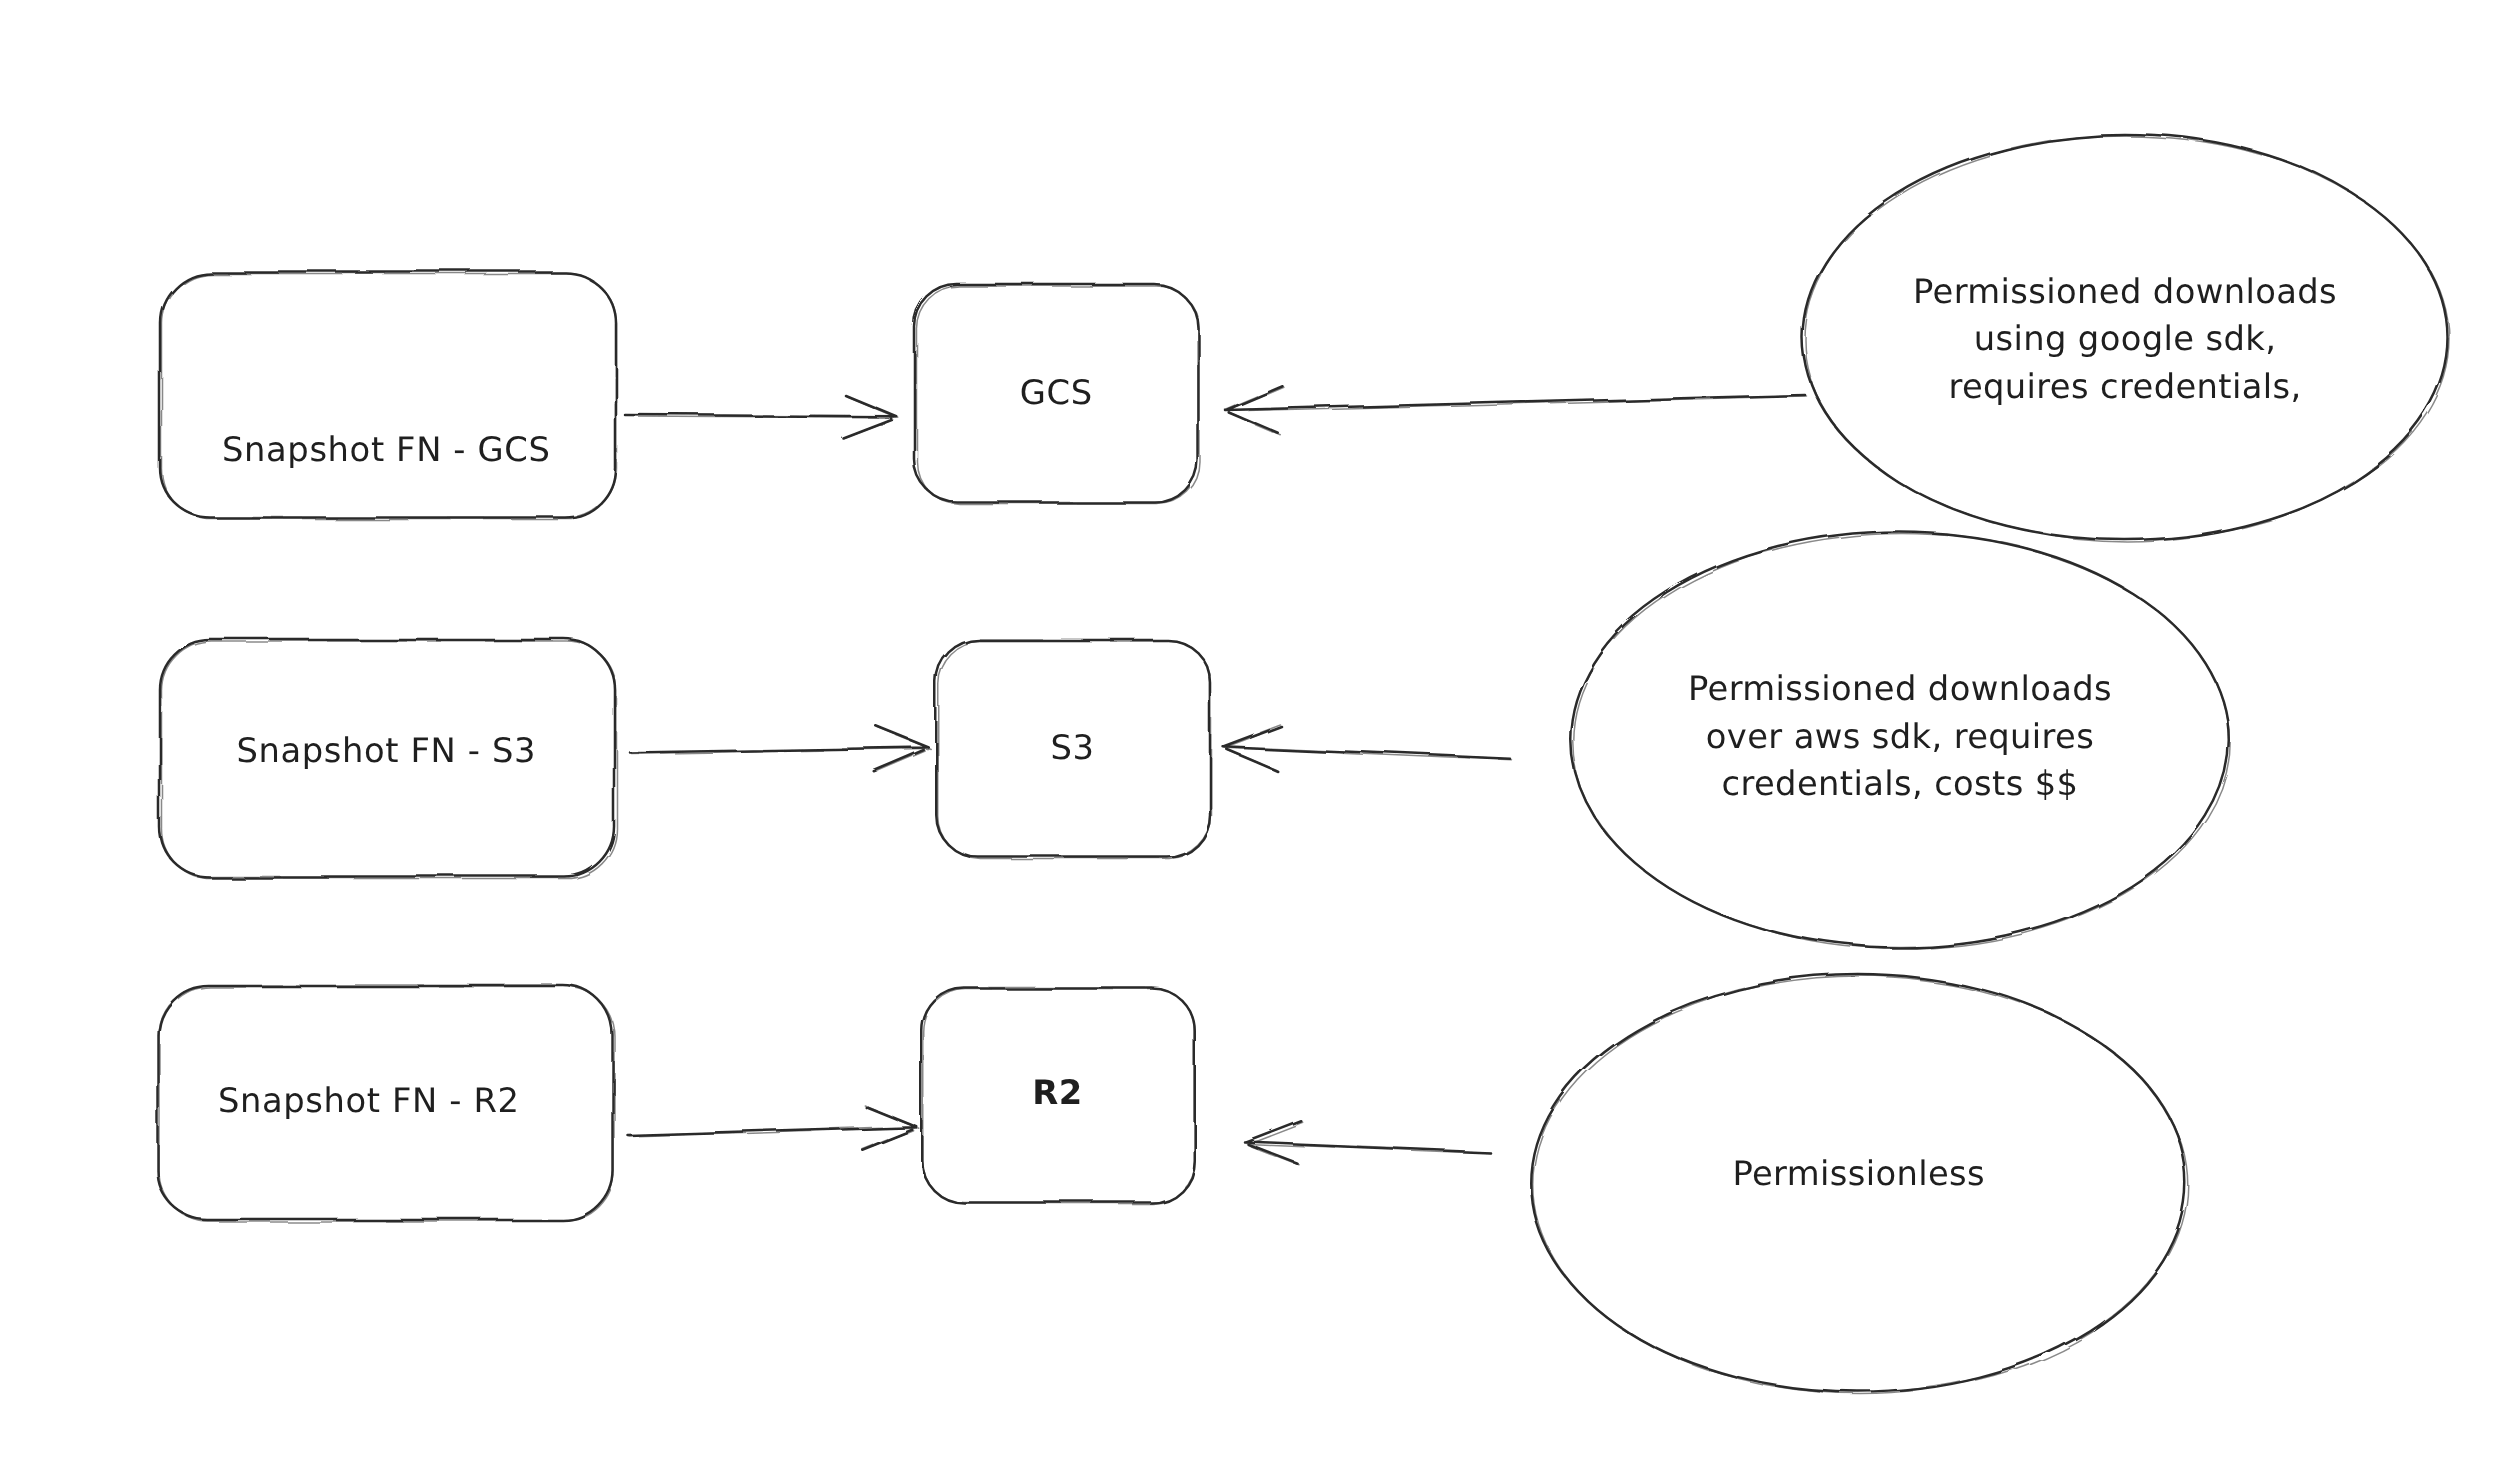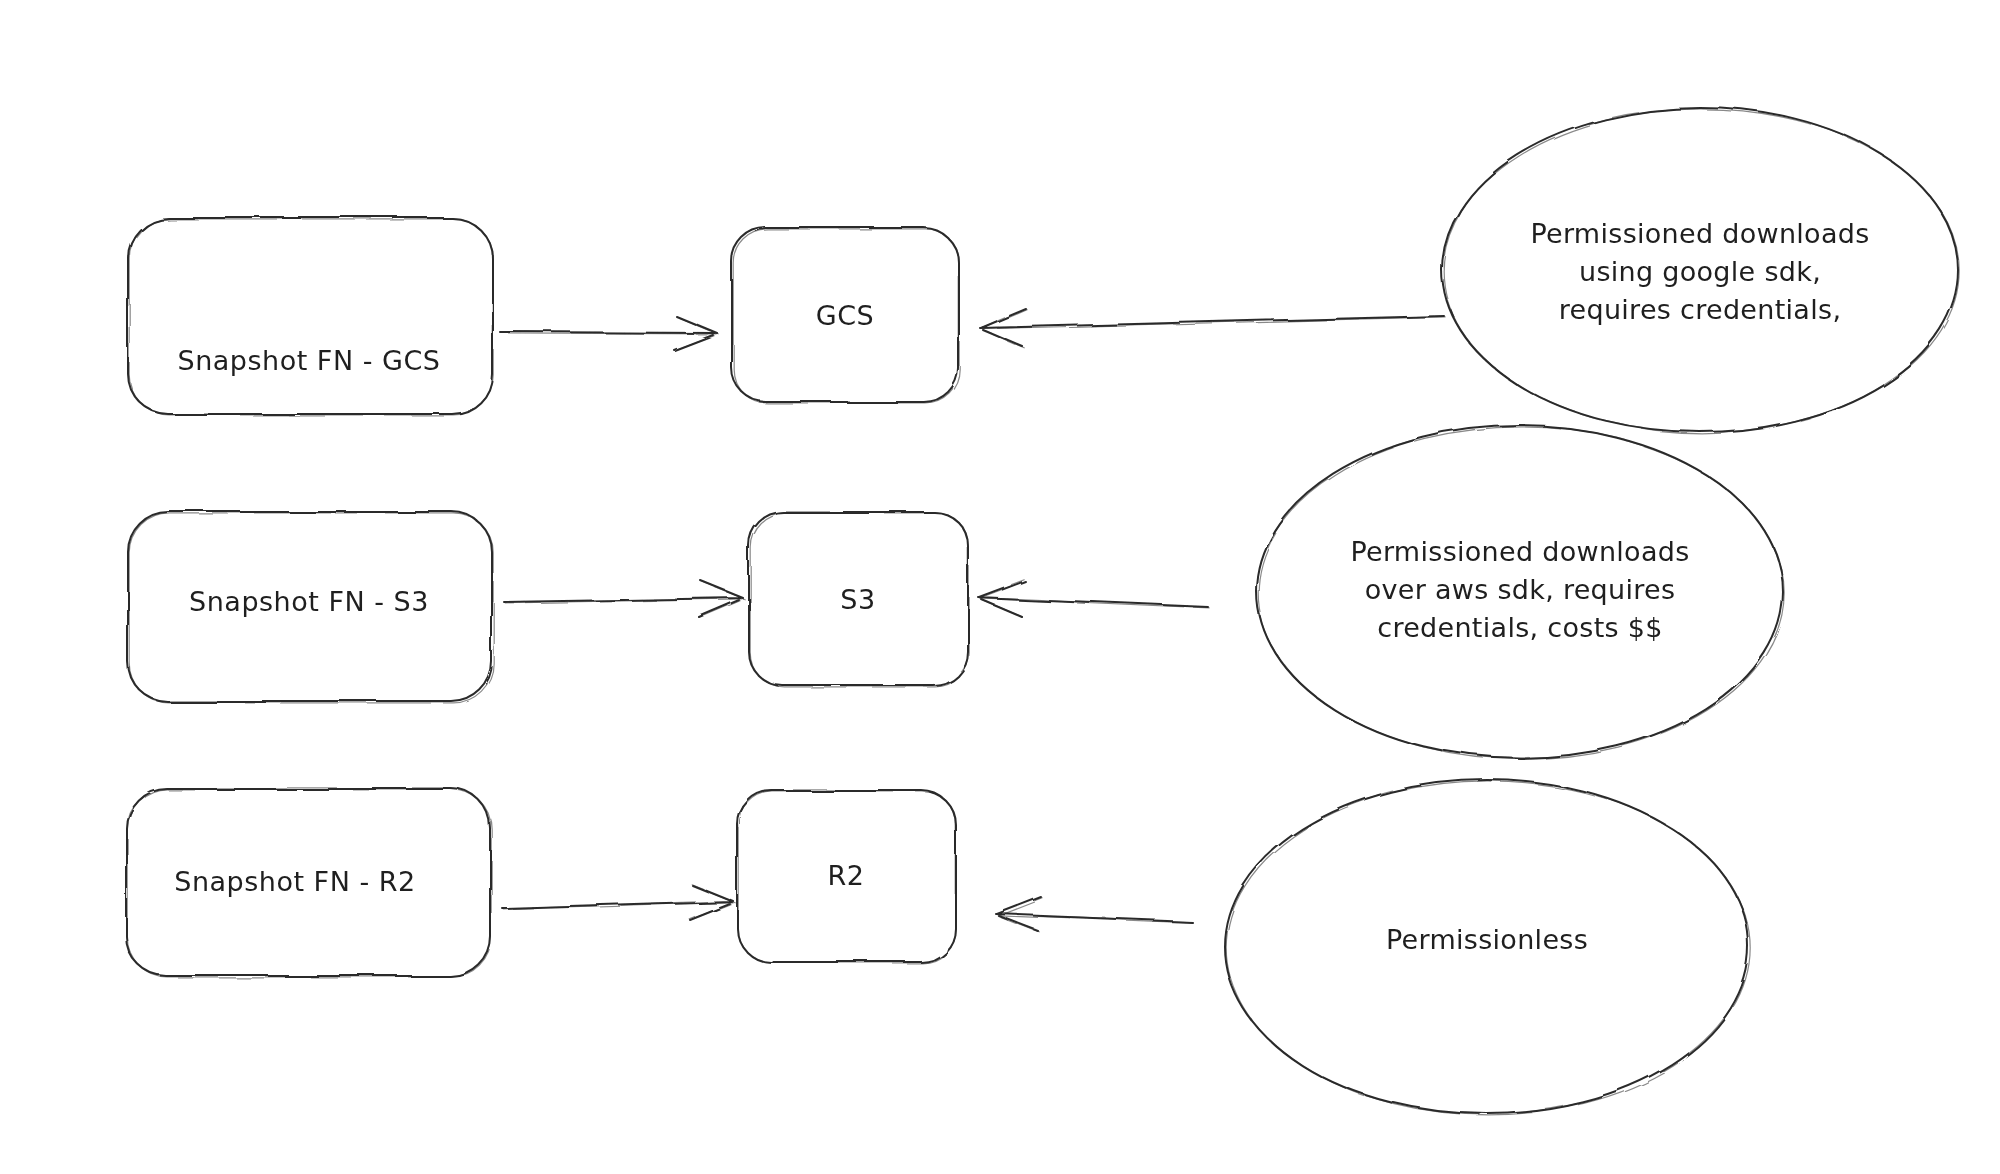--- a/index.html
+++ b/index.html
@@ -94,18 +94,18 @@
 
   <div class="label" style="left:309px; top:601px;">Snapshot FN - S3</div>
   <div class="label" style="left:858px; top:599px;">S3</div>
   <div class="note" style="left:1520px; top:590px;">
     <div>Permissioned downloads</div>
     <div>over aws sdk, requires</div>
     <div>credentials, costs $$</div>
   </div>
 
   <div class="label" style="left:295px; top:881px;">Snapshot FN - R2</div>
-  <div class="label" style="left:846px; top:875px;">R2</div>
+  <div class="label" style="left:846px; top:875px;font-weight:bold;">R2</div>
   <div class="note" style="left:1487px; top:940px;">
     <div>Permissionless</div>
   </div>
 
 </div>
 
 </body></html>

